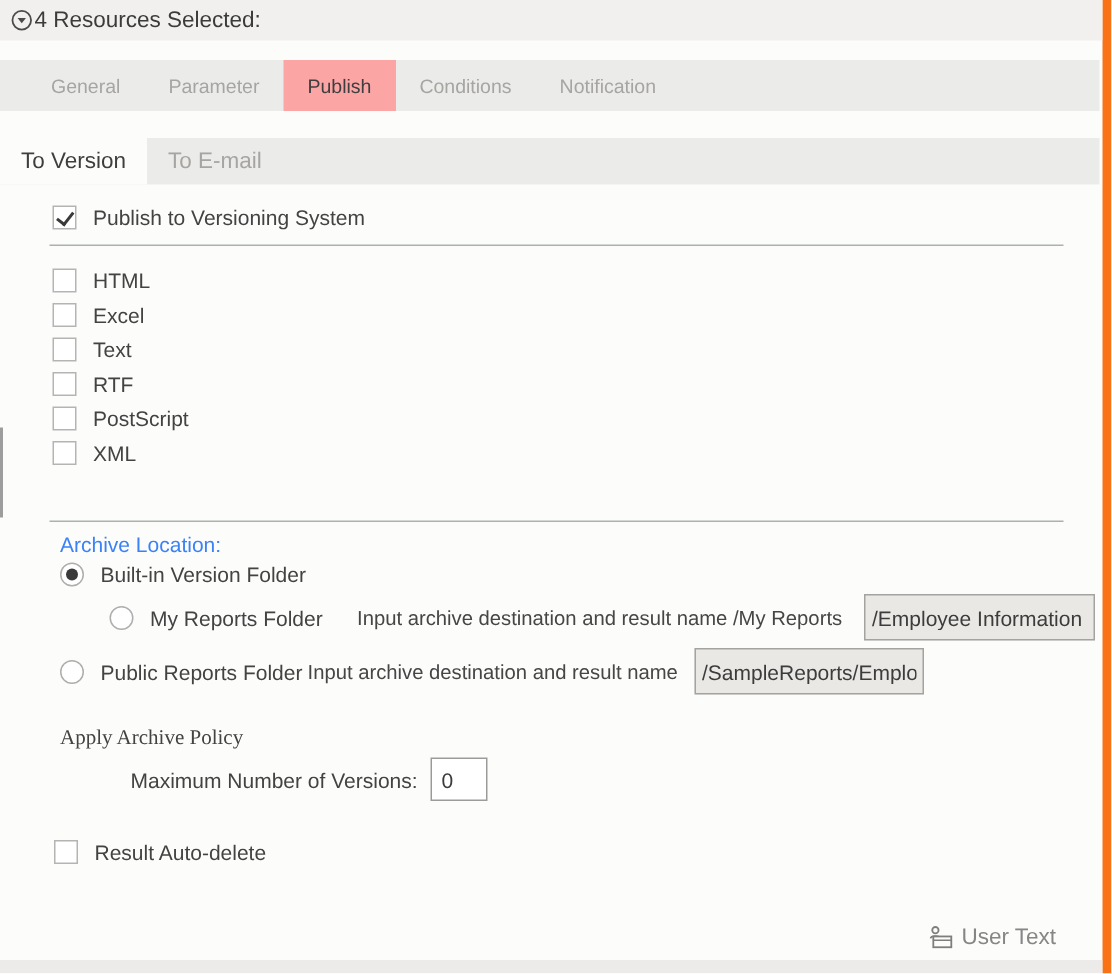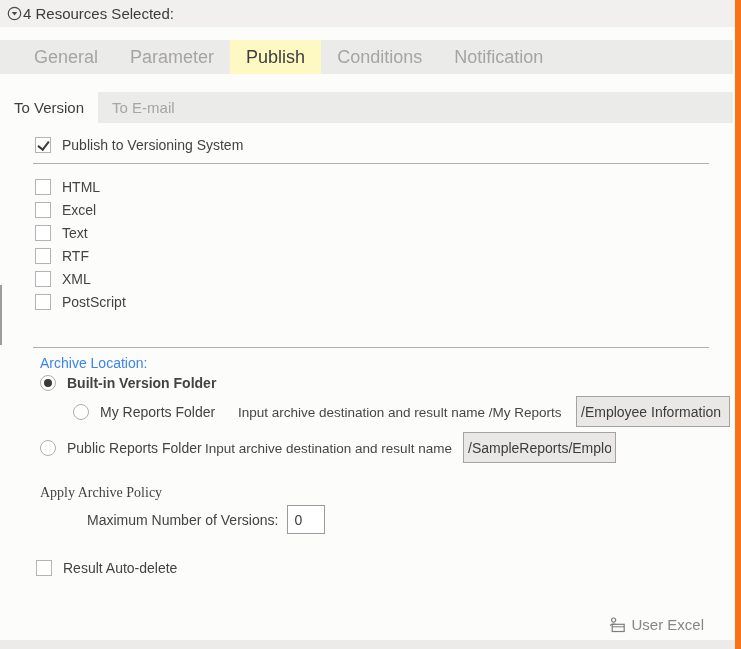--- a/index.html
+++ b/index.html
@@ -11,22 +11,22 @@
 
   
   .header { position:absolute; top:0; left:0; right:0; height:27px; background:#f1f0ef;
             display:flex; align-items:center; padding-left:7px; }
   .collapse-icon { width:15px; height:15px; display:inline-flex; flex:0 0 auto; cursor:pointer; }
   .header-title { font-size:15px; color:#3b3b3b; margin-left:1px; }
 
   
   .tabbar { position:absolute; top:40px; left:0; right:2px; height:34px; background:#ebebe9;
             display:flex; padding-left:18px; }
-  .tab { display:flex; align-items:center; padding:0 16px; font-size:18px; color:#a7a5a2; cursor:pointer; }
-  .tab.active { background:#fef9c3; color:#3e3e3e; }
+  .tab { display:flex; align-items:center; padding:0 16px; font-size:13px; color:#a7a5a2; cursor:pointer; }
+  .tab.active { background:#fca5a5; color:#3e3e3e; }
 
   
   .subtabbar { position:absolute; top:92px; left:0; right:2px; height:31px; background:#ebebe9; display:flex;text-align:center; }
   .subtab { display:flex; align-items:center; padding:0 14px; font-size:15px; color:#a7a5a2; cursor:pointer; }
   .subtab.active { background:#fcfdfb; color:#3e3e3e; }
 
   
   .row-check { position:absolute; display:flex; align-items:center; gap:11px; height:18px; }
   #pub-check { top:136px; left:35px; }
   #autodelete { top:559px; left:36px; }
@@ -39,21 +39,21 @@
 
   .sep { position:absolute; left:33px; right:26px; height:1px; background:#a9b2ae; }
   #sep1 { top:163px; } #sep2 { top:347px; }
 
   .formats { position:absolute; top:175px; left:35px; }
   .format-row { display:flex; align-items:center; gap:11px; height:23px; }
 
   .archive-title { position:absolute; top:355px; left:40px; font-size:14px; color:#3b82f6; }
 
   .radio-row { position:absolute; left:0; right:0; }
-  #radio-row-0 { top:374px; height:18px;font-weight:bold; }
+  #radio-row-0 { top:374px; height:18px; }
   #radio-row-1 { top:396px; height:31px;margin-left:33px; }
   #radio-row-2 { top:432px; height:31px; }
 
   .radio { position:absolute; left:40px; top:50%; transform:translateY(-50%); width:16px; height:16px;
            border:1px solid #aeaeac; border-radius:50%; background:#fff; cursor:pointer; }
   .radio.selected::after { content:""; position:absolute; left:3px; top:3px; width:8px; height:8px;
            border-radius:50%; background:#3a3a3a; }
   .radio-label { position:absolute; left:67px; top:50%; transform:translateY(-50%);
                  font-size:14px; color:#434343; white-space:nowrap; }
   .radio-hint { position:absolute; left:205px; top:50%; transform:translateY(-50%);
@@ -137,25 +137,25 @@
     <div class="format-row">
       <span class="checkbox"></span>
       <span class="check-label">Text</span>
     </div>
     <div class="format-row">
       <span class="checkbox"></span>
       <span class="check-label">RTF</span>
     </div>
     <div class="format-row">
       <span class="checkbox"></span>
+      <span class="check-label">PostScript</span>
+    </div>
+    <div class="format-row">
+      <span class="checkbox"></span>
       <span class="check-label">XML</span>
-    </div>
-    <div class="format-row">
-      <span class="checkbox"></span>
-      <span class="check-label">PostScript</span>
     </div>
   </div>
 
   <div class="sep" id="sep2"></div>
 
   <div class="archive-title">Archive Location:</div>
 
   <div class="radio-row" id="radio-row-0">
     <span class="radio selected"></span>
     <span class="radio-label">Built-in Version Folder</span>
@@ -189,18 +189,18 @@
 
   <div class="usertask">
     <span class="usertask-icon">
       <svg width="17" height="16" viewBox="0 0 17 16">
         <circle cx="4.6" cy="3.1" r="2.1" fill="none" stroke="#7e7e7e" stroke-width="1.2"></circle>
         <path d="M1.4 8.6 C1.6 6.6 7.6 6.6 7.8 8.6" fill="none" stroke="#7e7e7e" stroke-width="1.2"></path>
         <rect x="3.2" y="7.3" width="12" height="7.2" fill="#fcfdfb" stroke="#7e7e7e" stroke-width="1.2"></rect>
         <line x1="3.2" y1="9.8" x2="15.2" y2="9.8" stroke="#7e7e7e" stroke-width="1"></line>
       </svg>
     </span>
-    <span>User Excel</span>
+    <span>User Text</span>
   </div>
 
   <div class="edge-strip"></div>
   <div class="footer"></div>
 </div>
 
 </body></html>

